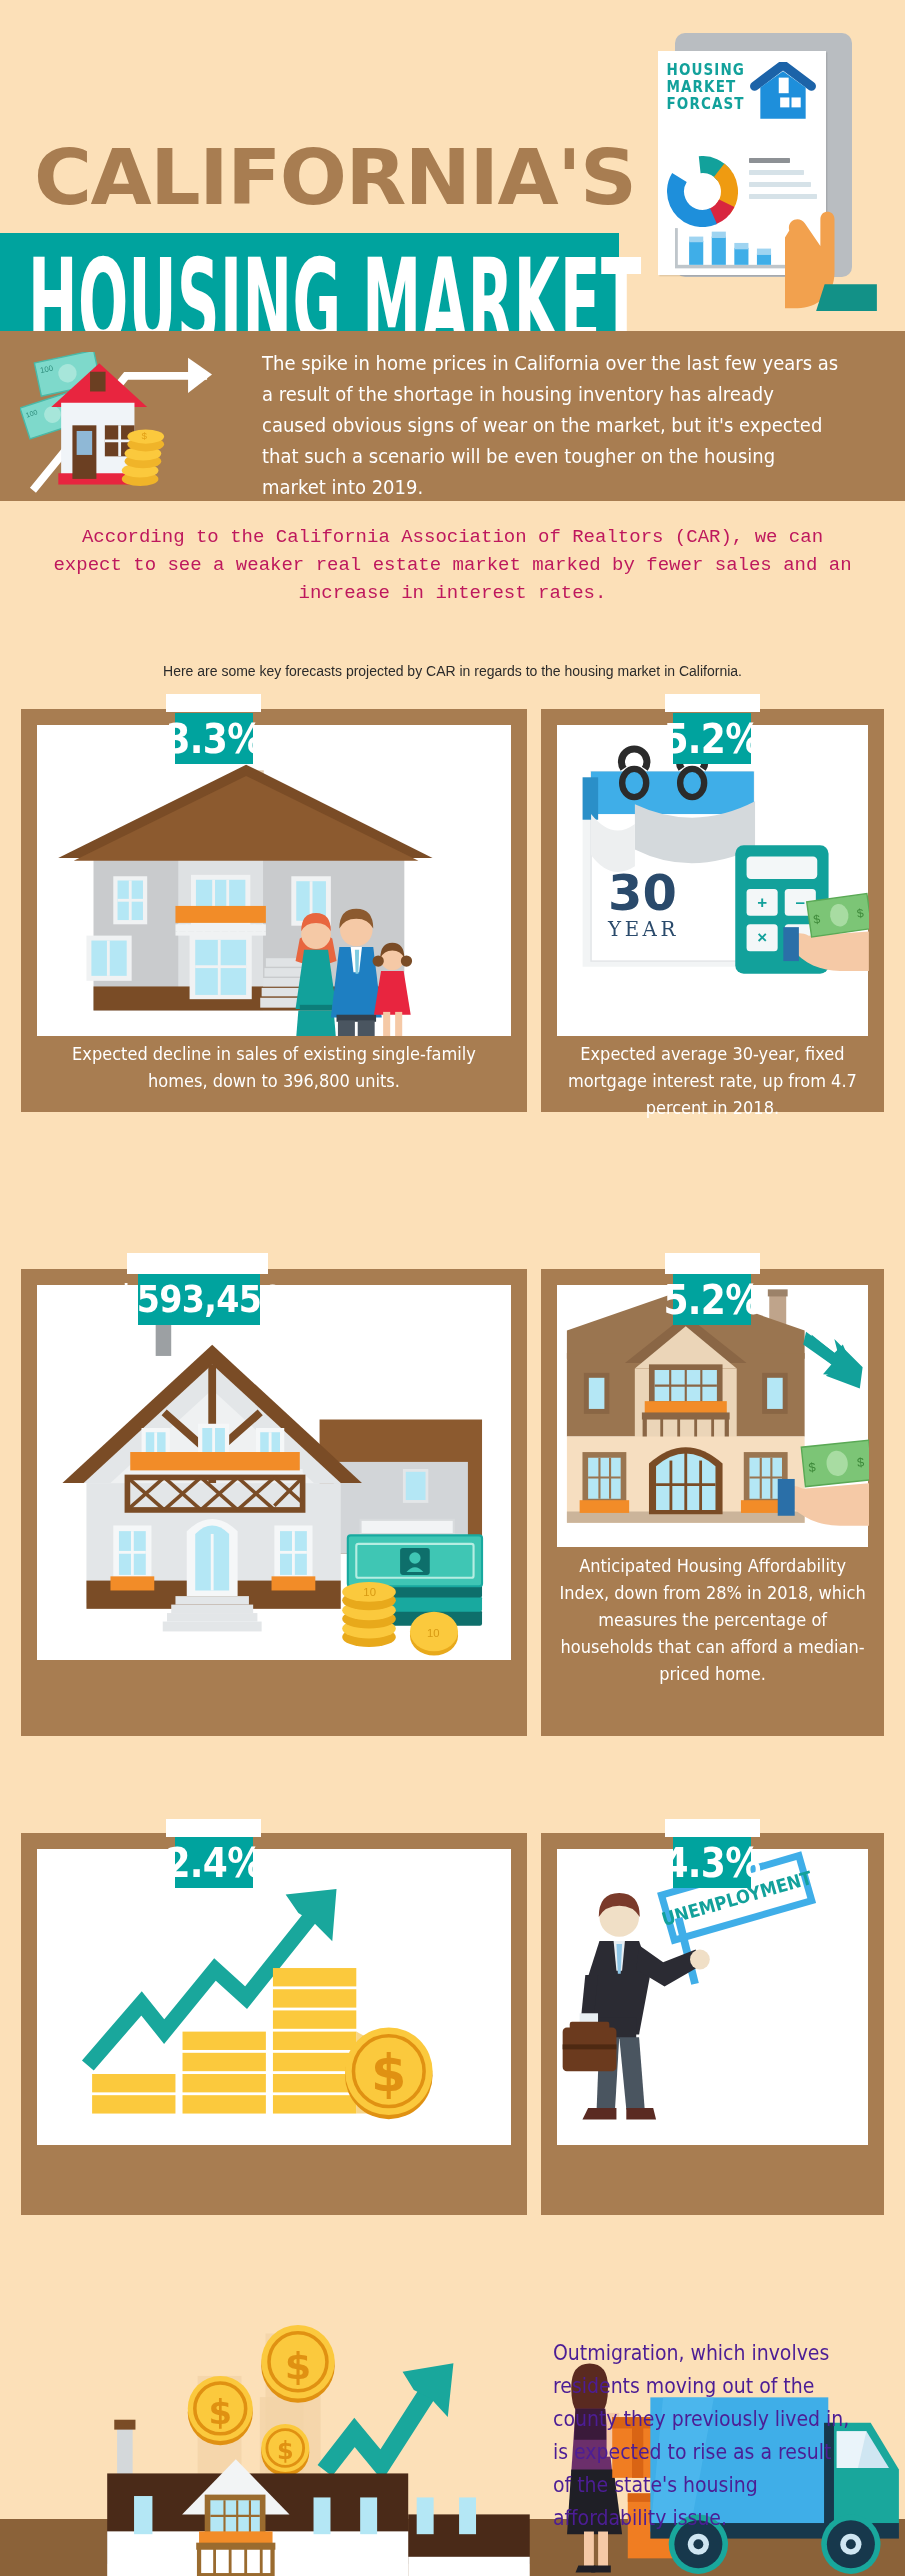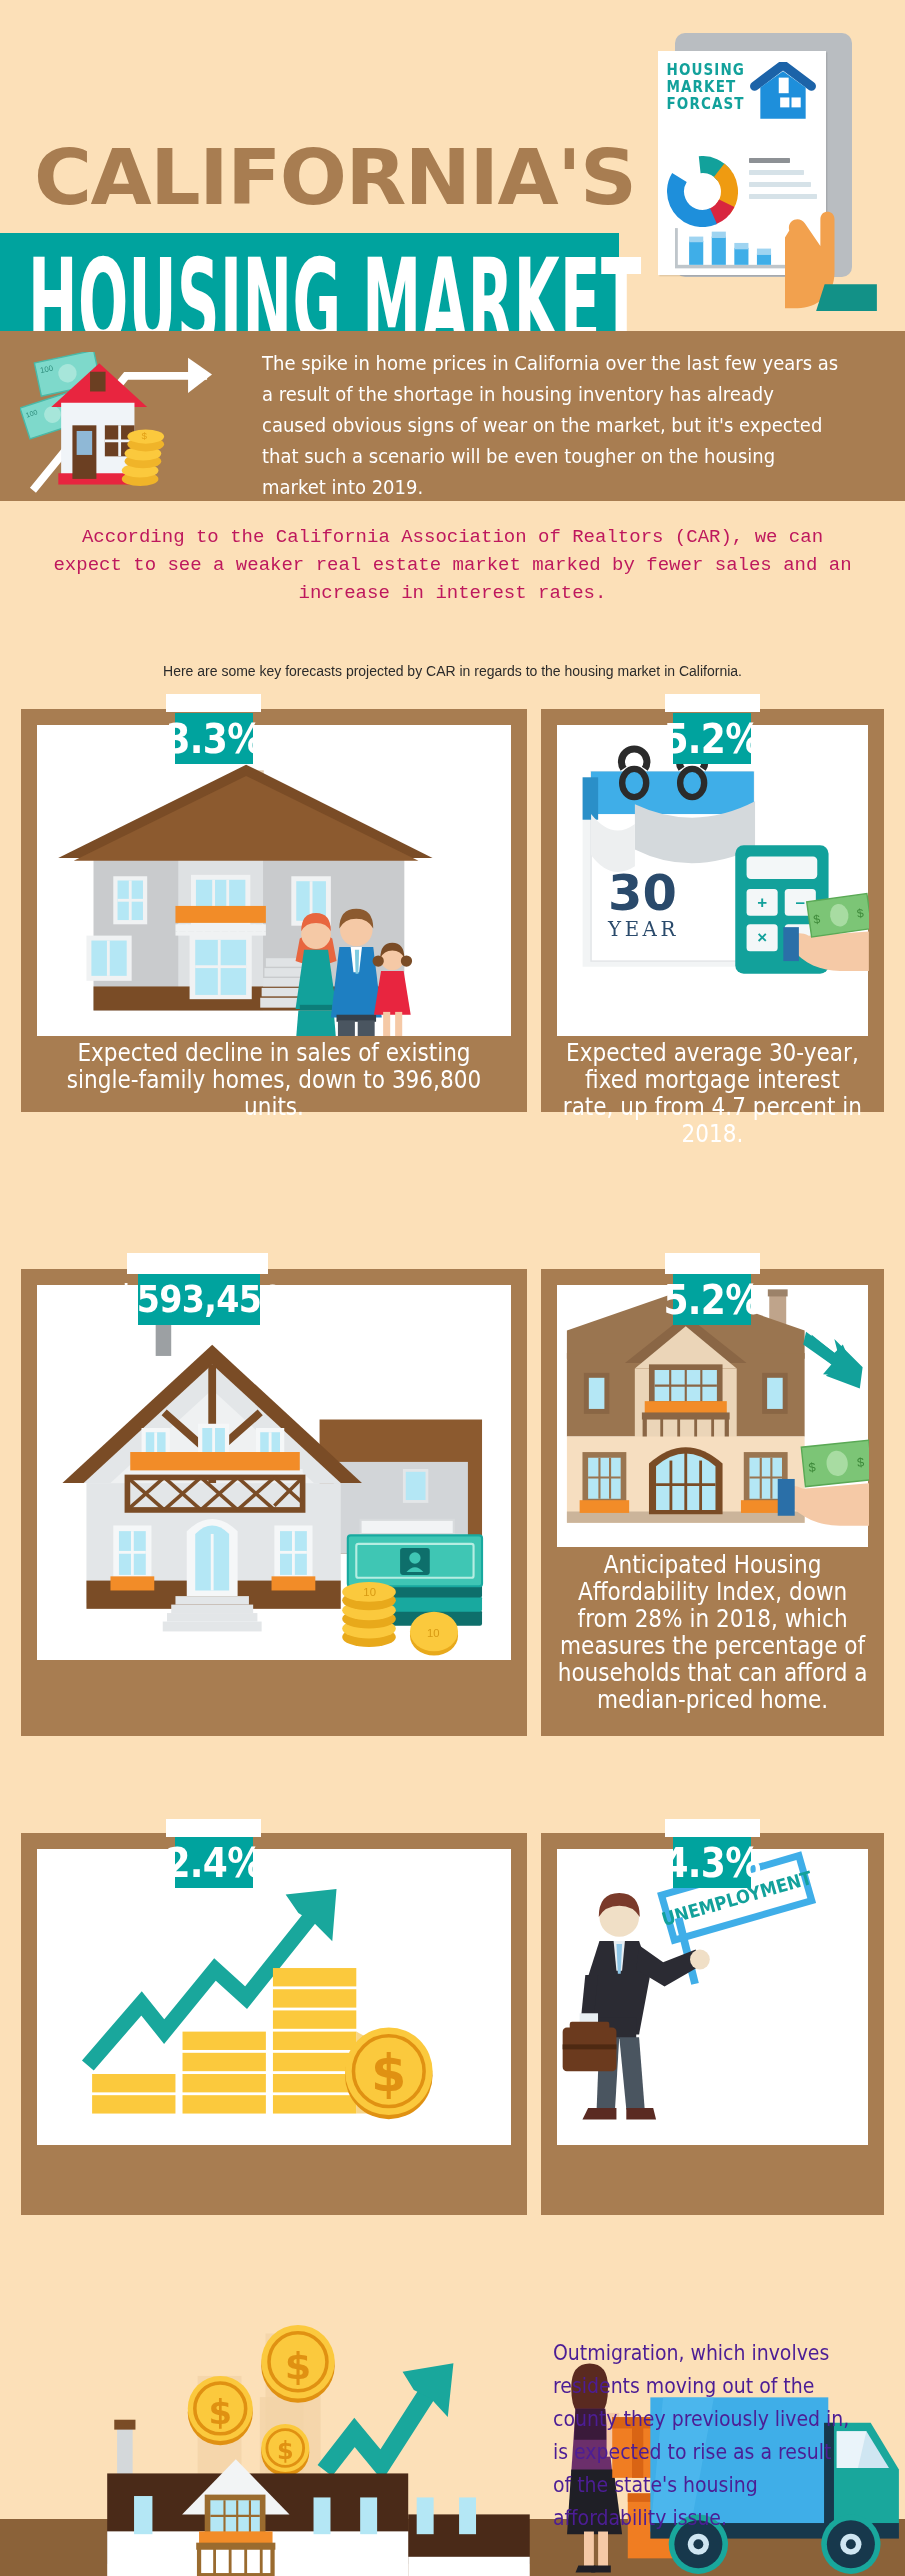--- a/index.html
+++ b/index.html
@@ -79,21 +79,21 @@
   .badge-notch { position:absolute; background:#ffffff; }
   .badge {
     position:absolute; background:#00A39E; color:#ffffff;
     font-weight:bold; text-align:center;
     font-family:"DejaVu Sans Condensed","Liberation Sans Narrow","Liberation Sans",sans-serif;
     display:flex; align-items:center; justify-content:center;
     letter-spacing:-0.7px;
   }
   .caption {
     position:absolute; color:#ffffff; text-align:center;
-    font-size:24px; line-height:27px;
+    font-size:18px; line-height:27px;
     font-family:"DejaVu Sans Condensed","Liberation Sans Narrow","Liberation Sans",sans-serif;
   }
 
   
   .bottom-ground { position:absolute; left:0; top:2519px; width:905px; height:57px; background:#8B6239; }
   .out-text { position:absolute; left:553px; top:2337px; width:297px;
      color:#4c1d95; font-size:21px; line-height:33px; text-align:left;
      font-family:"DejaVu Sans Condensed","Liberation Sans Narrow","Liberation Sans",sans-serif; }
 </style>
 </head>

